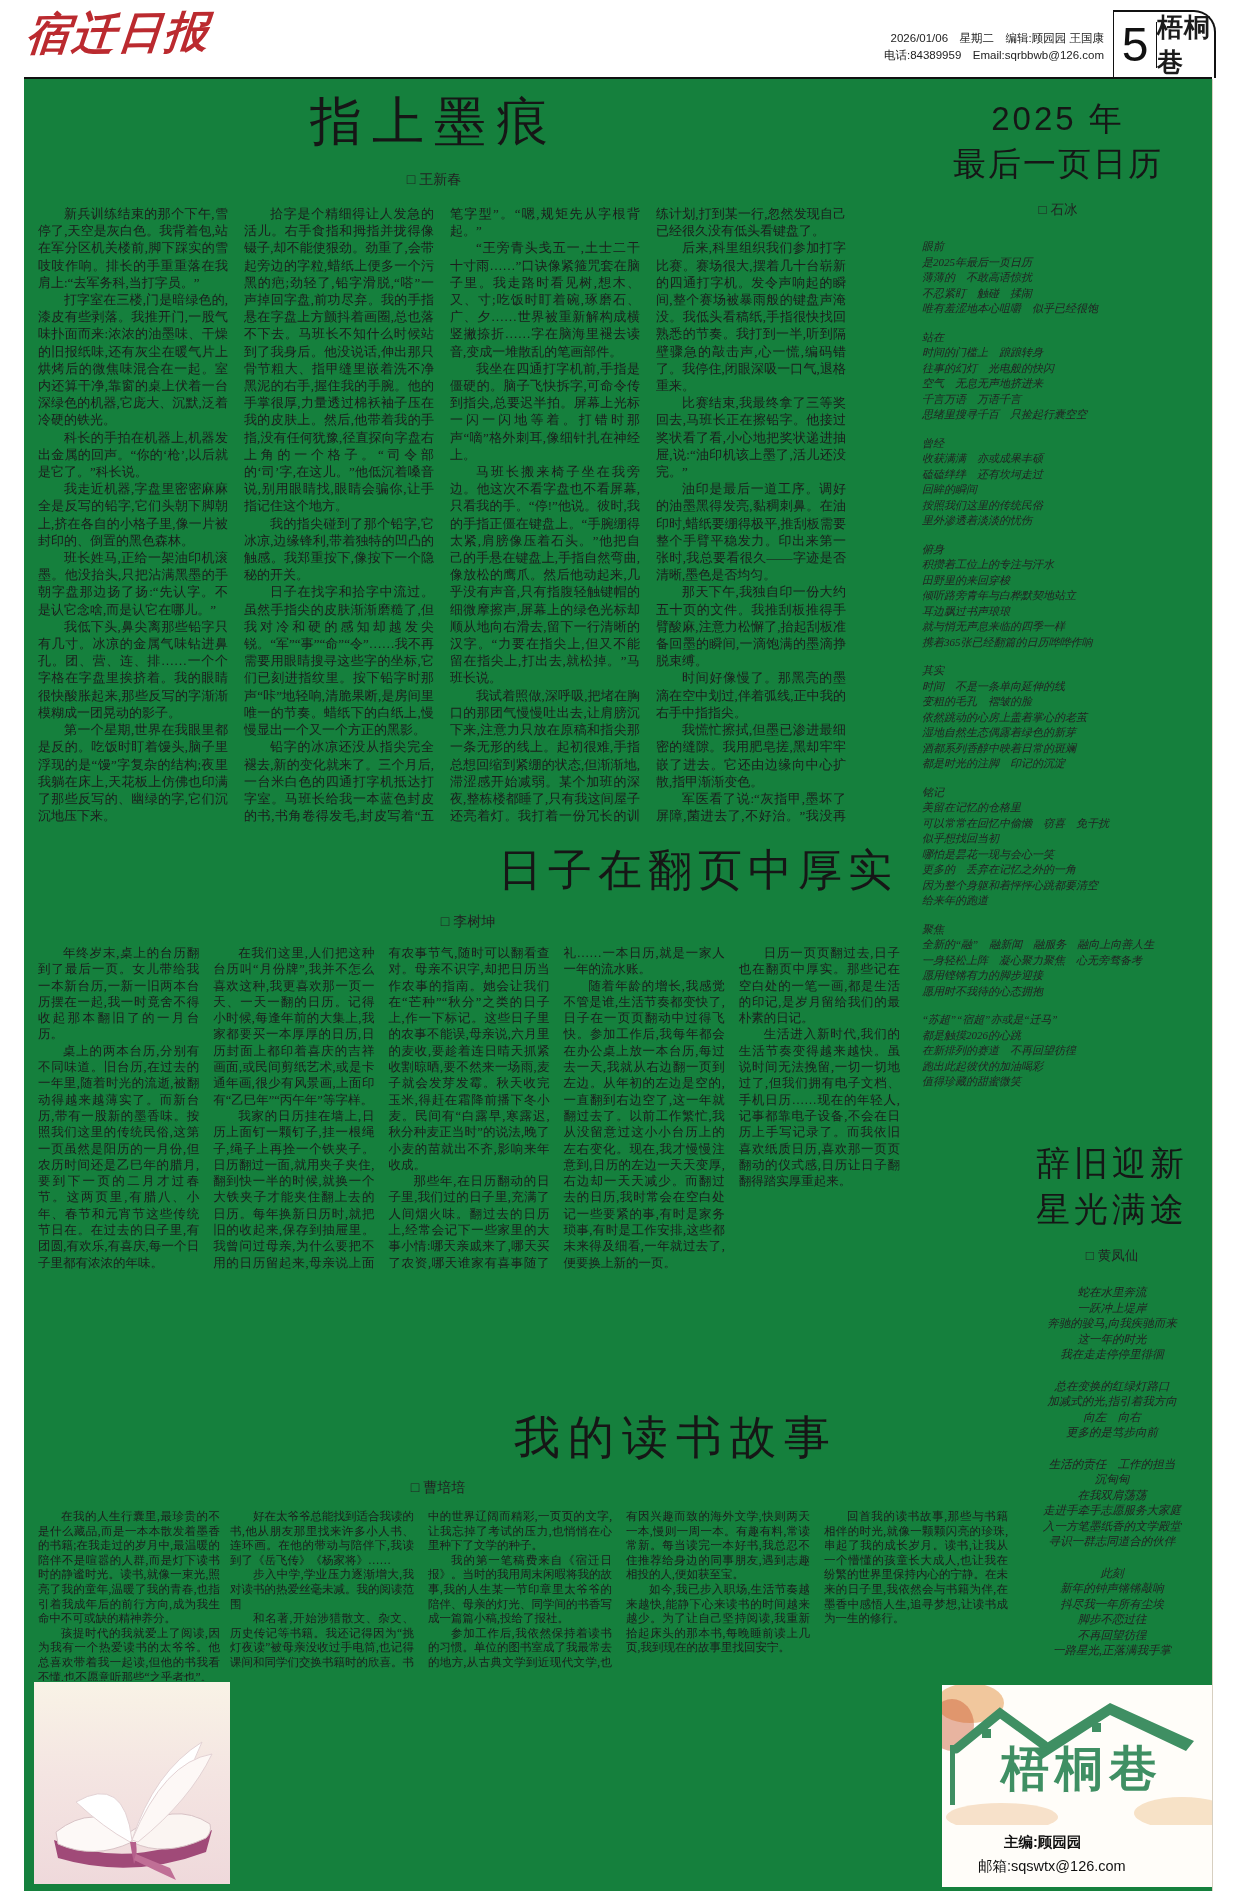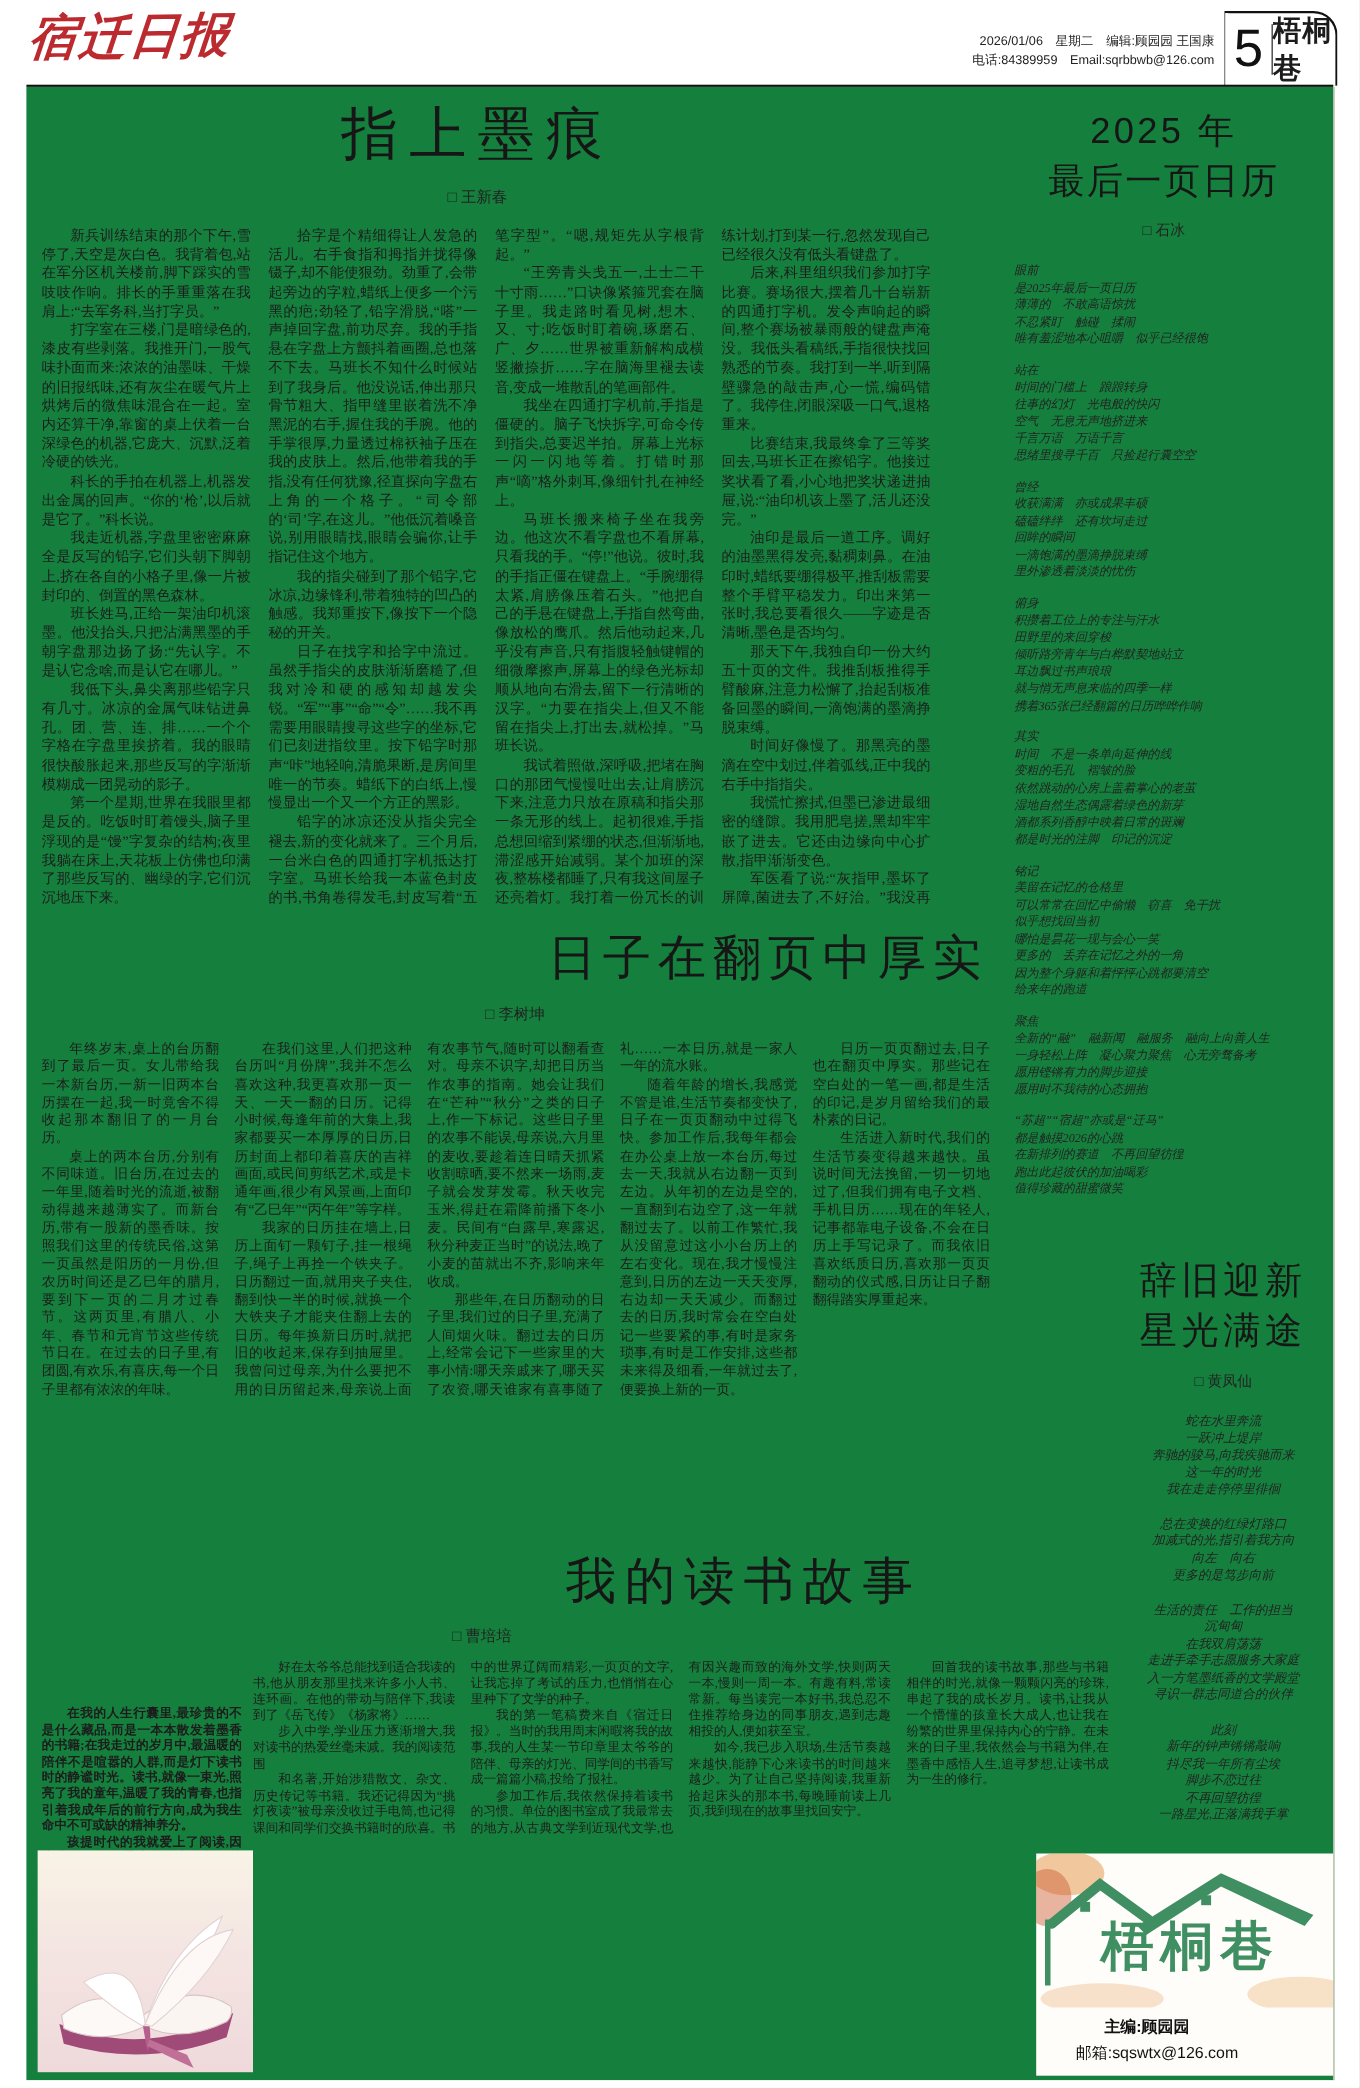--- a/index.html
+++ b/index.html
@@ -121,21 +121,21 @@
             <div class="stanza-line">往事的幻灯　光电般的快闪</div>
             <div class="stanza-line">空气　无息无声地挤进来</div>
             <div class="stanza-line">千言万语　万语千言</div>
             <div class="stanza-line">思绪里搜寻千百　只捡起行囊空空</div>
           </div>
           <div class="stanza">
             <div class="stanza-heading">曾经</div>
             <div class="stanza-line">收获满满　亦或成果丰硕</div>
             <div class="stanza-line">磕磕绊绊　还有坎坷走过</div>
             <div class="stanza-line">回眸的瞬间</div>
-            <div class="stanza-line">一滴饱满的墨滴挣脱束缚</div>
+            <div class="stanza-line">按照我们这里的传统民俗</div>
             <div class="stanza-line">里外渗透着淡淡的忧伤</div>
           </div>
           <div class="stanza">
             <div class="stanza-heading">俯身</div>
             <div class="stanza-line">积攒着工位上的专注与汗水</div>
             <div class="stanza-line">田野里的来回穿梭</div>
             <div class="stanza-line">倾听路旁青年与白桦默契地站立</div>
             <div class="stanza-line">耳边飘过书声琅琅</div>
             <div class="stanza-line">就与悄无声息来临的四季一样</div>
             <div class="stanza-line">携着365张已经翻篇的日历哗哗作响</div>
@@ -184,21 +184,21 @@
         <p>在我们这里,人们把这种台历叫“月份牌”,我并不怎么喜欢这种,我更喜欢那一页一天、一天一翻的日历。记得小时候,每逢年前的大集上,我家都要买一本厚厚的日历,日历封面上都印着喜庆的吉祥画面,或民间剪纸艺术,或是卡通年画,很少有风景画,上面印有“乙巳年”“丙午年”等字样。</p>
         <p>我家的日历挂在墙上,日历上面钉一颗钉子,挂一根绳子,绳子上再拴一个铁夹子。日历翻过一面,就用夹子夹住,翻到快一半的时候,就换一个大铁夹子才能夹住翻上去的日历。每年换新日历时,就把旧的收起来,保存到抽屉里。我曾问过母亲,为什么要把不用的日历留起来,母亲说上面有农事节气,随时可以翻看查对。母亲不识字,却把日历当作农事的指南。她会让我们在“芒种”“秋分”之类的日子上,作一下标记。这些日子里的农事不能误,母亲说,六月里的麦收,要趁着连日晴天抓紧收割晾晒,要不然来一场雨,麦子就会发芽发霉。秋天收完玉米,得赶在霜降前播下冬小麦。民间有“白露早,寒露迟,秋分种麦正当时”的说法,晚了小麦的苗就出不齐,影响来年收成。</p>
         <p>那些年,在日历翻动的日子里,我们过的日子里,充满了人间烟火味。翻过去的日历上,经常会记下一些家里的大事小情:哪天亲戚来了,哪天买了农资,哪天谁家有喜事随了礼……一本日历,就是一家人一年的流水账。</p>
         <p>随着年龄的增长,我感觉不管是谁,生活节奏都变快了,日子在一页页翻动中过得飞快。参加工作后,我每年都会在办公桌上放一本台历,每过去一天,我就从右边翻一页到左边。从年初的左边是空的,一直翻到右边空了,这一年就翻过去了。以前工作繁忙,我从没留意过这小小台历上的左右变化。现在,我才慢慢注意到,日历的左边一天天变厚,右边却一天天减少。而翻过去的日历,我时常会在空白处记一些要紧的事,有时是家务琐事,有时是工作安排,这些都未来得及细看,一年就过去了,便要换上新的一页。</p>
         <p>日历一页页翻过去,日子也在翻页中厚实。那些记在空白处的一笔一画,都是生活的印记,是岁月留给我们的最朴素的日记。</p>
         <p>生活进入新时代,我们的生活节奏变得越来越快。虽说时间无法挽留,一切一切地过了,但我们拥有电子文档、手机日历……现在的年轻人,记事都靠电子设备,不会在日历上手写记录了。而我依旧喜欢纸质日历,喜欢那一页页翻动的仪式感,日历让日子翻翻得踏实厚重起来。</p>
       </div>
 
     <div class="art-title" style="left:14px;top:1328px;width:800px;font-size:46px;letter-spacing:8px;text-align:right;">我的读书故事</div>
     <div class="byline" style="left:14px;top:1400px;width:800px;">□ 曹培培</div>
-    <div class="art-body a3-lead" style="left:14px;top:1472px;width:182px;height:172px;font-weight:bold;">
+    <div class="art-body a3-lead" style="left:14px;top:1430px;width:182px;height:172px;">
         <p>在我的人生行囊里,最珍贵的不是什么藏品,而是一本本散发着墨香的书籍;在我走过的岁月中,最温暖的陪伴不是喧嚣的人群,而是灯下读书时的静谧时光。读书,就像一束光,照亮了我的童年,温暖了我的青春,也指引着我成年后的前行方向,成为我生命中不可或缺的精神养分。</p>
         <p>孩提时代的我就爱上了阅读,因为我有一个热爱读书的太爷爷。他总喜欢带着我一起读,但他的书我看不懂,也不愿意听那些“之乎者也”。</p>
       </div>
     <div class="art-body a3-body" style="left:206px;top:1430px;width:778px;height:380px;">
         <p>好在太爷爷总能找到适合我读的书,他从朋友那里找来许多小人书、连环画。在他的带动与陪伴下,我读到了《岳飞传》《杨家将》……</p>
         <p>步入中学,学业压力逐渐增大,我对读书的热爱丝毫未减。我的阅读范围</p>
         <p>和名著,开始涉猎散文、杂文、历史传记等书籍。我还记得因为“挑灯夜读”被母亲没收过手电筒,也记得课间和同学们交换书籍时的欣喜。书中的世界辽阔而精彩,一页页的文字,让我忘掉了考试的压力,也悄悄在心里种下了文学的种子。</p>
         <p>我的第一笔稿费来自《宿迁日报》。当时的我用周末闲暇将我的故事,我的人生某一节印章里太爷爷的陪伴、母亲的灯光、同学间的书香写成一篇篇小稿,投给了报社。</p>
         <p>参加工作后,我依然保持着读书的习惯。单位的图书室成了我最常去的地方,从古典文学到近现代文学,也有因兴趣而致的海外文学,快则两天一本,慢则一周一本。有趣有料,常读常新。每当读完一本好书,我总忍不住推荐给身边的同事朋友,遇到志趣相投的人,便如获至宝。</p>
         <p>如今,我已步入职场,生活节奏越来越快,能静下心来读书的时间越来越少。为了让自己坚持阅读,我重新拾起床头的那本书,每晚睡前读上几页,我到现在的故事里找回安宁。</p>

